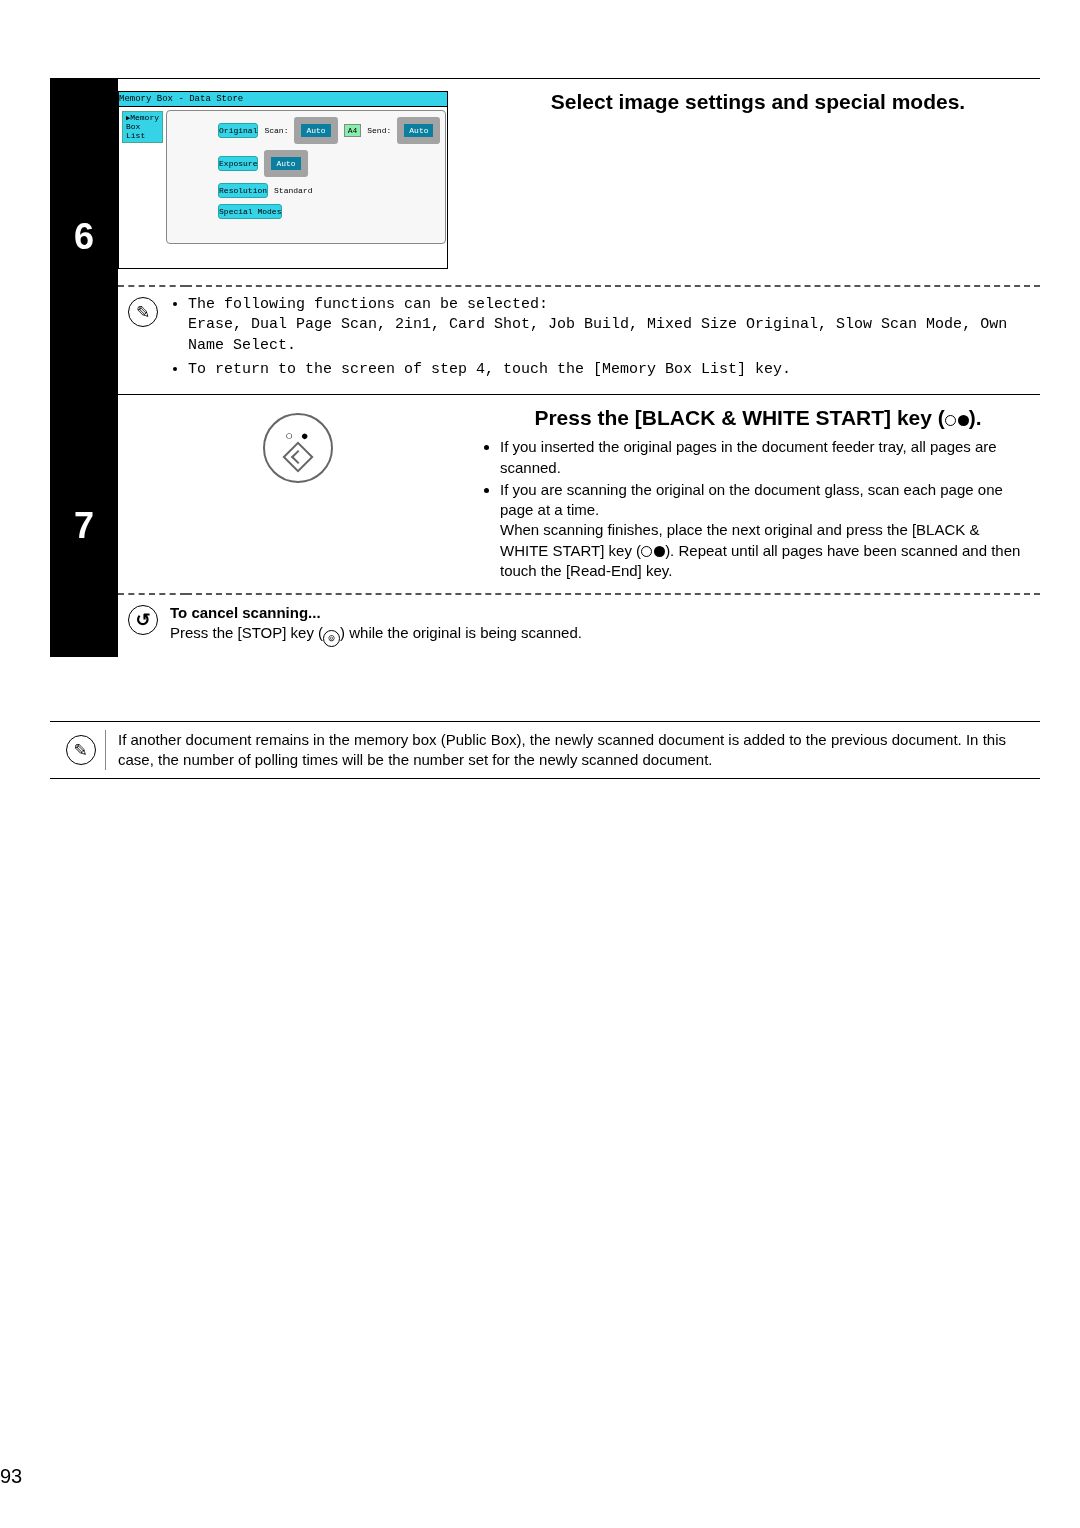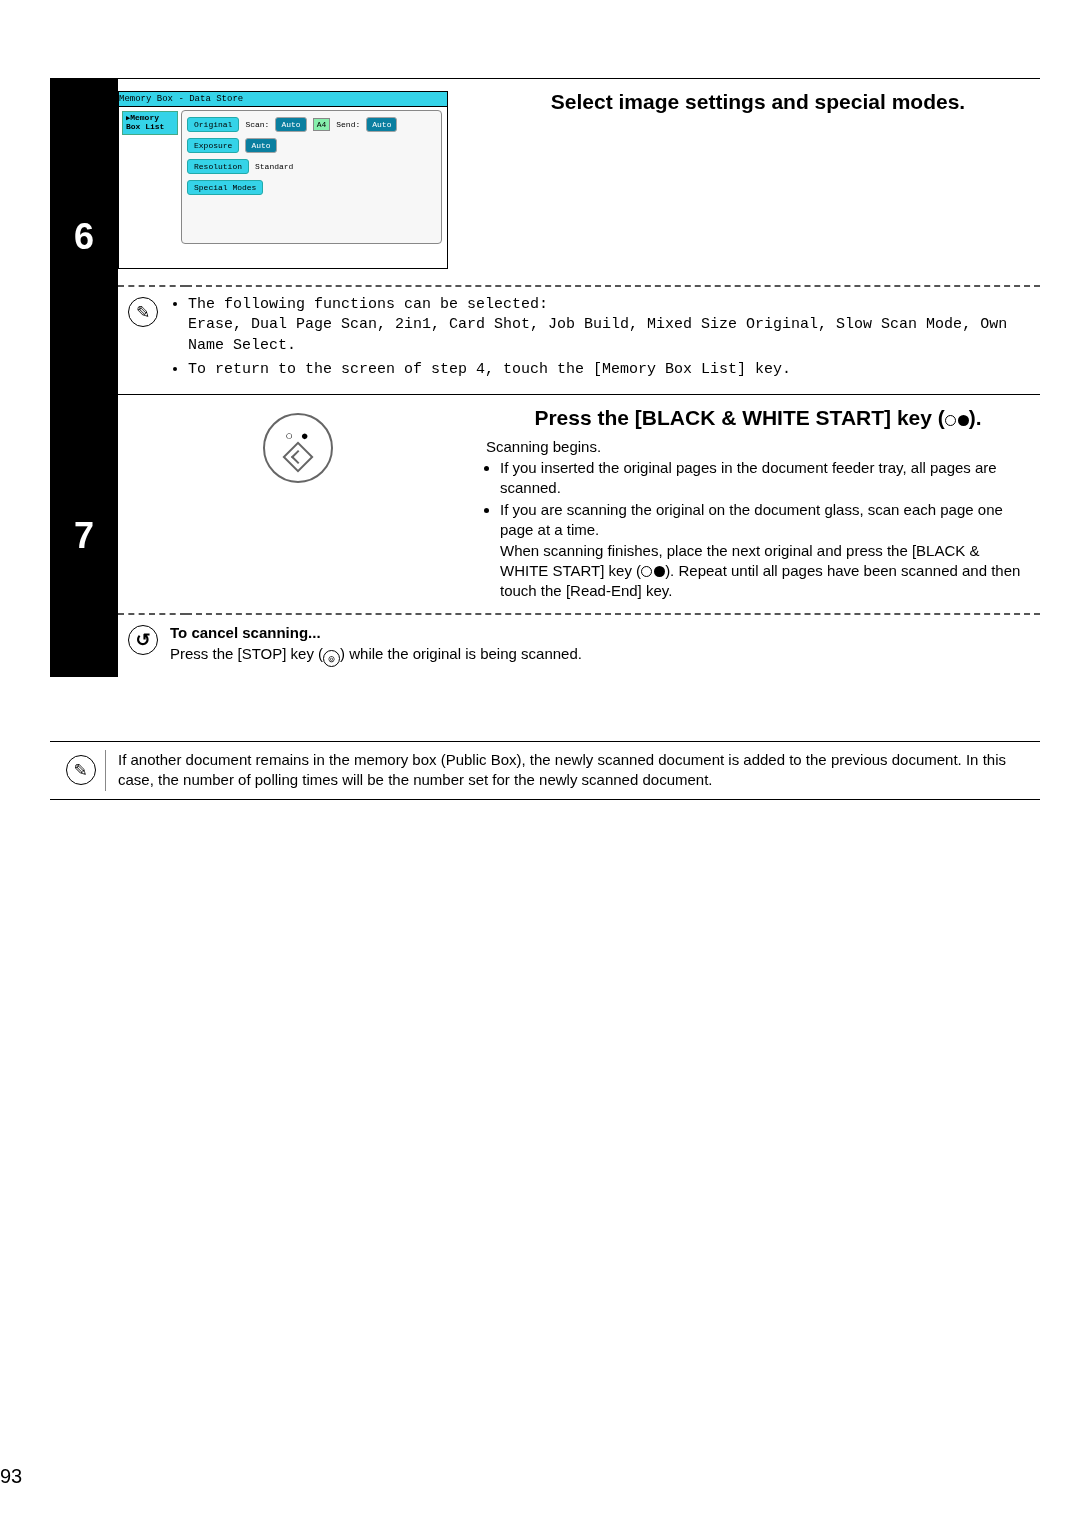--- a/index.html
+++ b/index.html
@@ -119,21 +119,20 @@
     border-bottom: 1px solid #000;
     font-size: 9px;
   }
   .screen-body {
     display: flex;
     height: 140px;
   }
   .screen-left {
     width: 62px;
     padding: 4px 3px;
-    font-weight: bold;
   }
   .mb-list {
     background: #35d3e8;
     border: 1px solid #4a8;
     padding: 2px 3px;
     font-size: 8px;
     line-height: 1.1;
   }
   .mb-list .arrow { font-size: 7px; }
   .screen-right {
@@ -148,27 +147,28 @@
     display: flex;
     align-items: center;
     gap: 6px;
     margin-bottom: 6px;
     font-size: 8px;
   }
   .btn-teal {
     background: #35d3e8;
     border: 1px solid #2aa;
     border-radius: 3px;
-    padding: 2px 6px;
-    font-size: 8px;
+    padding: 2px 0;
+    font-size: 8px;
+    margin-left: 46px;
   }
   .btn-dark {
     background: #0a7fa0;
     color: #fff;
-    border: 1px solid #a3a3a3;
+    border: 7px solid #a3a3a3;
     border-radius: 3px;
     padding: 2px 5px;
     font-size: 8px;
   }
   .btn-white {
     background: #86efac;
     border: 1px solid #888;
     padding: 1px 3px;
     font-size: 8px;
     text-align: right;
@@ -371,21 +371,20 @@
             </div>
           </div>
         </div>
         <div class="right-col">
           <div class="heading">
             <span>Press the [BLACK &amp; WHITE START] key (</span><span class="small-dots">
                 <span class="ring"></span>
                 <span class="dot-fill"></span>
               </span><span>).</span>
           </div>
-          <div class="body-text">Scanning begins.</div>
           <ul class="bullet-list">
             <li>If you inserted the original pages in the document feeder tray, all pages are scanned.</li>
             <li>
               <span>If you are scanning the original on the document glass, scan each page one page at a time.</span><br>
               <span>When scanning finishes, place the next original and press the [BLACK &amp; WHITE START] key (</span><span class="small-dots">
                   <span class="ring"></span>
                   <span class="dot-fill"></span>
                 </span><span>). Repeat until all pages have been scanned and then touch the [Read-End] key.</span>
             </li>
           </ul>

